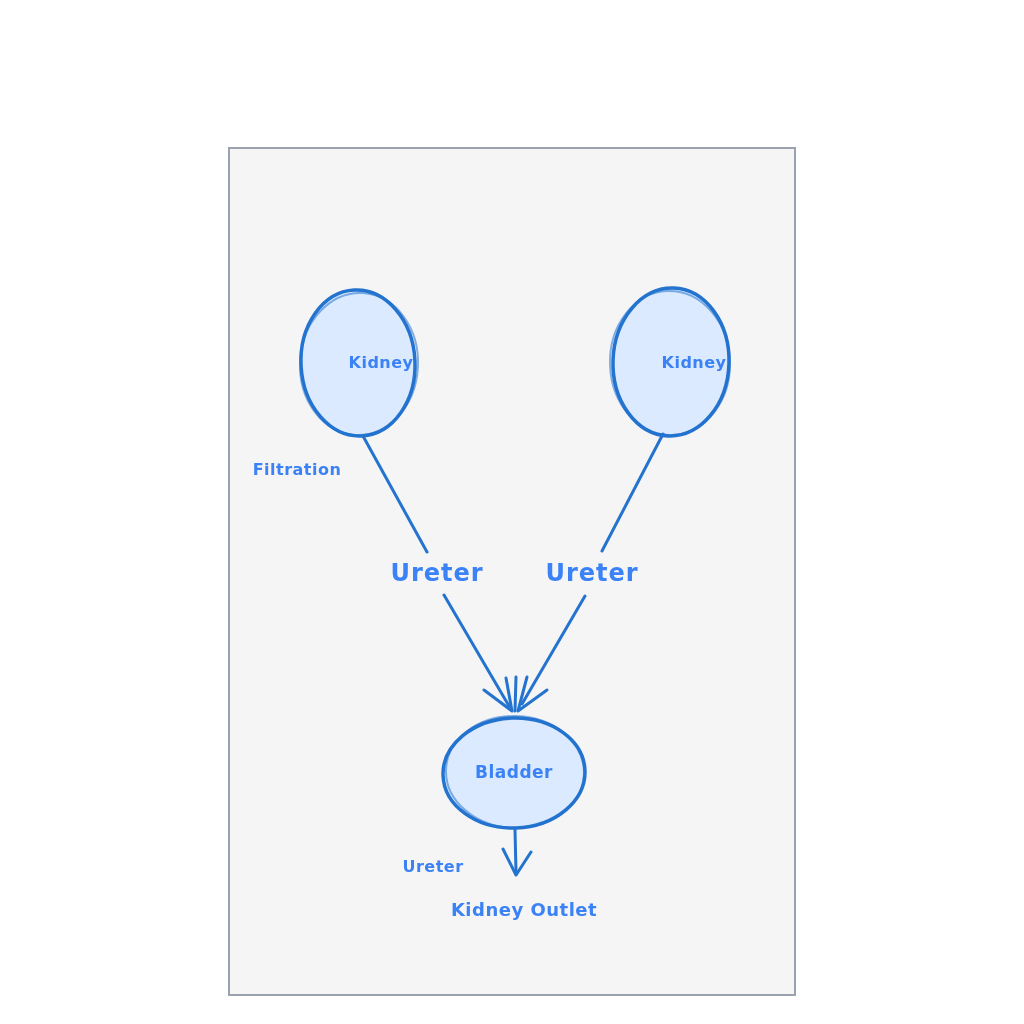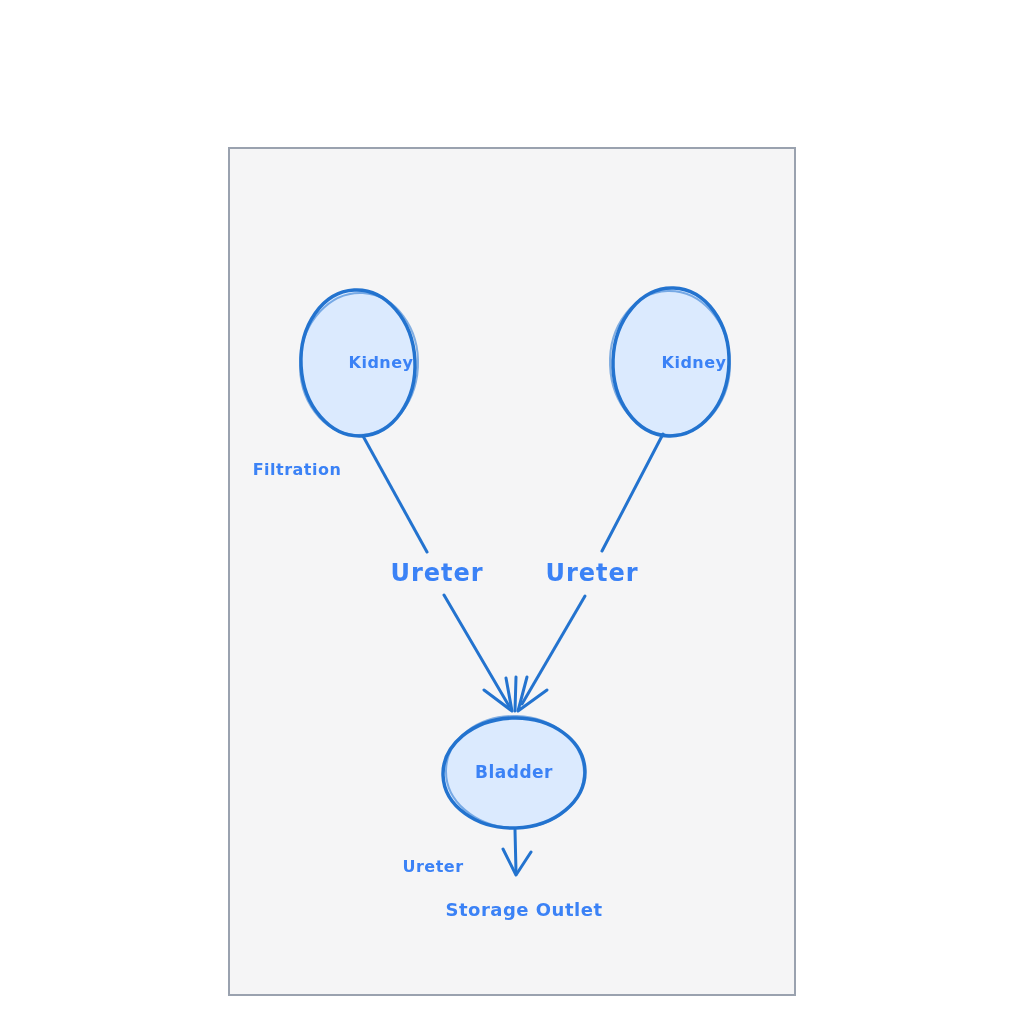--- a/index.html
+++ b/index.html
@@ -106,19 +106,19 @@
   <div class="lbl lbl-node" style="left:358px;top:362px;">Kidney</div>
 
   <div class="lbl lbl-node" style="left:671px;top:362px;">Kidney</div>
 
   <div class="lbl lbl-bladder" style="left:514px;top:772px;">Bladder</div>
 
   <div class="lbl lbl-edge" style="left:437px;top:573px;">Ureter</div>
 
   <div class="lbl lbl-edge" style="left:592px;top:573px;">Ureter</div>
 
-  <div class="lbl lbl-outlet" style="left:524px;top:909px;">Storage Outlet</div>
+  <div class="lbl lbl-outlet" style="left:524px;top:909px;">Kidney Outlet</div>
 
   <div class="lbl lbl-note" style="left:297px;top:469px;">Filtration</div>
 
   <div class="lbl lbl-note" style="left:433px;top:866px;">Ureter</div>
 
 </div>
 
 </body></html>

